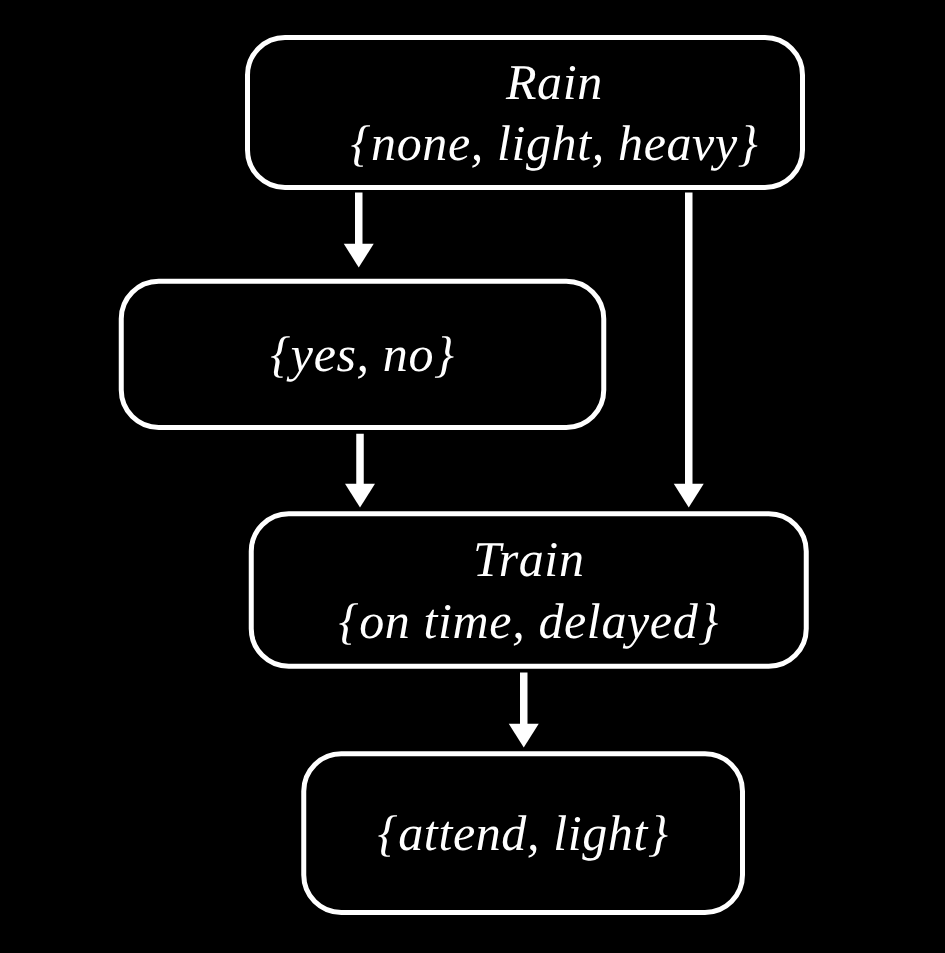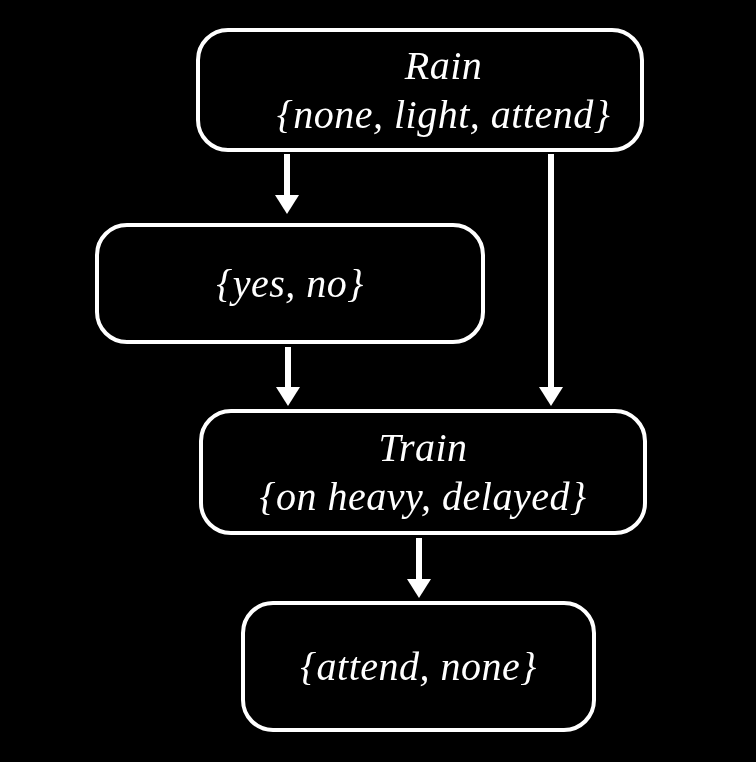--- a/index.html
+++ b/index.html
@@ -78,29 +78,29 @@
       <polygon points="551,406 539,387 563,387"></polygon>
     </g>
     <g>
       <line x1="419" y1="538" x2="419" y2="580"></line>
       <polygon points="419,598 407,579 431,579"></polygon>
     </g>
   </svg>
 
   <div class="node" id="node-rain">
     <span>Rain</span>
-    <span>{none, light, attend}</span>
+    <span>{none, light, heavy}</span>
   </div>
 
   <div class="node" id="node-maintenance">
     <span>{yes, no}</span>
   </div>
 
   <div class="node" id="node-train">
     <span>Train</span>
-    <span>{on heavy, delayed}</span>
+    <span>{on time, delayed}</span>
   </div>
 
   <div class="node" id="node-appointment">
-    <span>{attend, none}</span>
+    <span>{attend, light}</span>
   </div>
 
 </div>
 
 </body></html>

